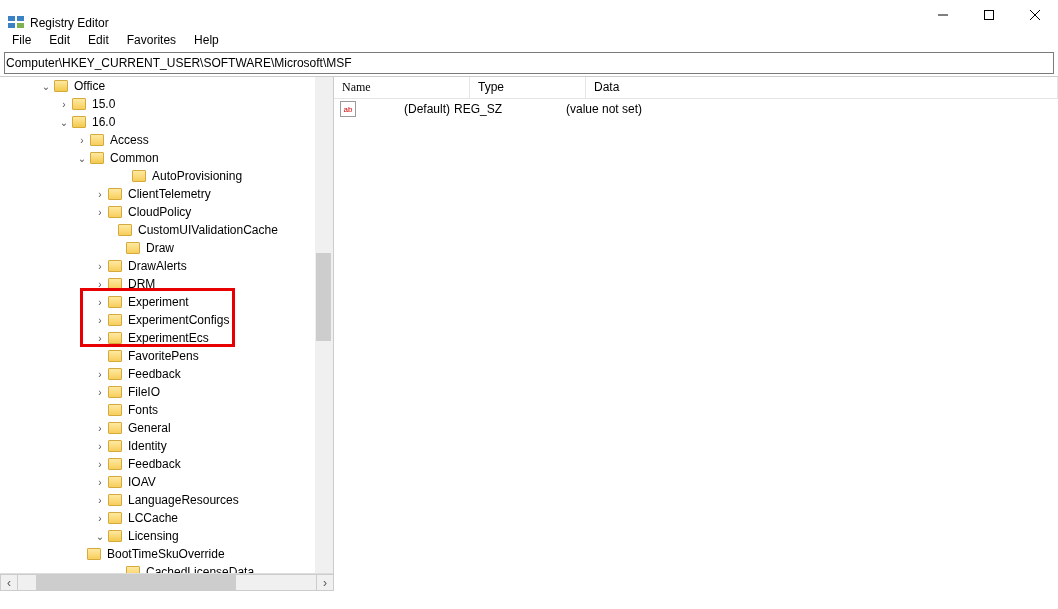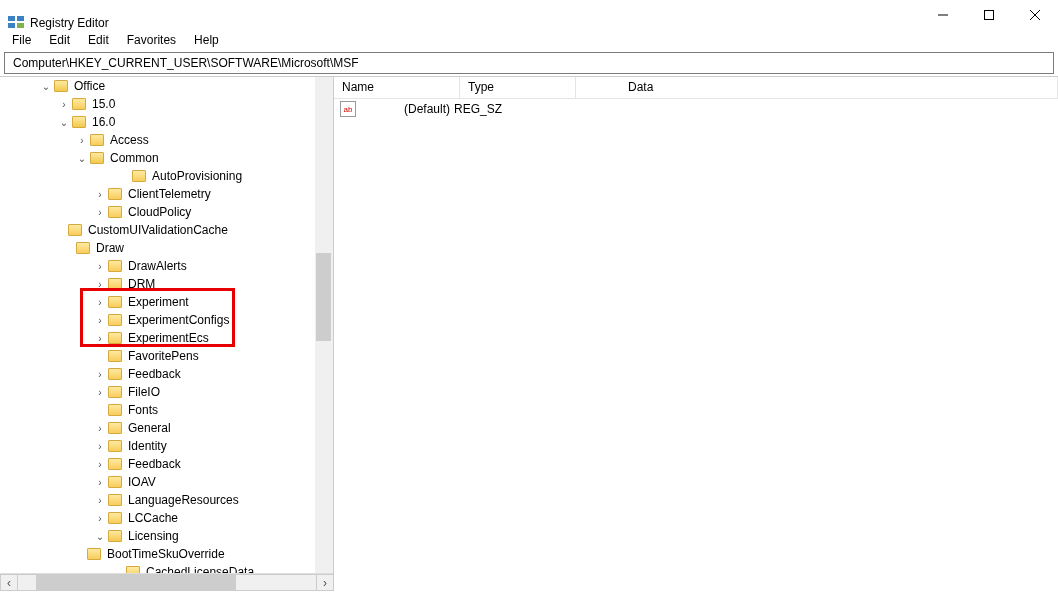--- a/index.html
+++ b/index.html
@@ -7,33 +7,33 @@
 
 .titlebar { height: 30px; display: flex; align-items: flex-end; padding-left: 8px; background: #fff; }
 .titlebar .app-icon { width: 16px; height: 16px; margin-right: 6px; display:inline-block; }
 .titlebar .title { font-size: 12px; color: #000; }
 .win-controls { position: absolute; top: 0; right: 0; display: flex; }
 .win-btn { width: 46px; height: 30px; display:flex; align-items:center; justify-content:center; color:#000; }
 
 .menubar { height: 20px; display:flex; align-items:center; padding-left: 4px; gap:2px; }
 .menu-item { padding: 2px 8px; cursor:default; }
 
-.addrbar { height: 22px; margin: 2px 4px 2px 4px; border:1px solid #7a7a7a; display:flex; align-items:center; padding: 0 8px; }
+.addrbar { height: 22px; margin: 2px 4px 2px 4px; border:1px solid #7a7a7a; display:flex; align-items:center; padding: 0 1px; }
 .addrbar input { border:none; outline:none; width:100%; font-size:12px; background:transparent; }
 
 .workspace { display:flex; height: calc(609px - 30px - 20px - 26px - 18px); border-top:1px solid #ccc; }
 .tree-pane { width: 334px; border-right:1px solid #ccc; overflow:hidden; position:relative; }
 .tree-inner { position:absolute; left:0; top:0; width: 420px; height: 100%; overflow:hidden; }
 .right-pane { flex:1; overflow:hidden; position:relative; }
 
 .col-headers { display:flex; height:22px; border-bottom:1px solid #e5e5e5; }
 .col { padding: 3px 8px; border-right:1px solid #e5e5e5; font-size:12px; color:#000; }
-.col.name { width:126px; }
+.col.name { width:136px;font-family:Liberation Serif, serif; }
 .col.type { width:116px; }
-.col.data { flex:1;margin-left:44px; }
+.col.data { flex:1; }
 
 .row { display:flex; height:20px; align-items:center; padding-left:6px; }
 .row .ricon { width:16px; height:16px; margin-right:4px; background:#fff; border:1px solid #999; font-size:8px; color:#c00; display:flex; align-items:center; justify-content:center; }
 .row .rname { width: 90px; text-align: right; }
 .row .rtype { width: 116px; padding-left:4px; }
 .row .rdata { flex:1; }
 
 .tree-row { display:flex; align-items:center; height:18px; white-space:nowrap; }
 .arrow { width:12px; height:12px; margin-right:2px; display:inline-flex; align-items:center; justify-content:center; color:#555; font-size:10px; }
 .arrow.spacer { visibility:hidden; }
@@ -136,26 +136,26 @@
       <div class="tree-row" style="padding-left:94px">
           <span class="arrow">›</span>
           <span class="folder-icon"></span>
           <span class="tree-label">ClientTelemetry</span>
         </div>
       <div class="tree-row" style="padding-left:94px">
           <span class="arrow">›</span>
           <span class="folder-icon"></span>
           <span class="tree-label">CloudPolicy</span>
         </div>
-      <div class="tree-row" style="padding-left:54px">
+      <div class="tree-row" style="padding-left:104px">
           <span class="arrow spacer">›</span>
           <span class="folder-icon"></span>
           <span class="tree-label">CustomUIValidationCache</span>
         </div>
-      <div class="tree-row" style="padding-left:62px">
+      <div class="tree-row" style="padding-left:112px">
           <span class="arrow spacer">›</span>
           <span class="folder-icon"></span>
           <span class="tree-label">Draw</span>
         </div>
       <div class="tree-row" style="padding-left:94px">
           <span class="arrow">›</span>
           <span class="folder-icon"></span>
           <span class="tree-label">DrawAlerts</span>
         </div>
       <div class="tree-row" style="padding-left:94px">
@@ -268,18 +268,19 @@
   <div class="right-pane">
     <div class="col-headers">
       <div class="col name">Name</div>
       <div class="col type">Type</div>
       <div class="col data">Data</div>
     </div>
     <div class="row">
       <span class="ricon">ab</span>
       <span class="rname">(Default)</span>
       <span class="rtype">REG_SZ</span>
+      <span class="rdata">(value not set)</span>
     </div>
   </div>
 
 </div>
 
 <div class="bottombar"></div>
 
 </body></html>

